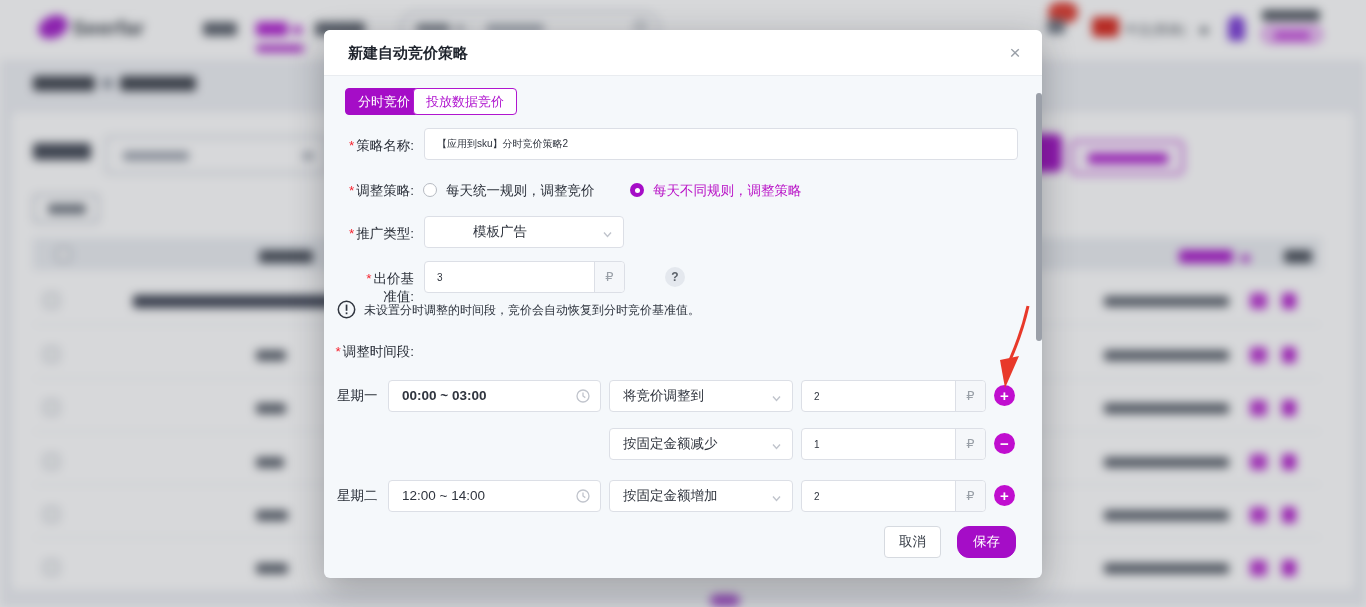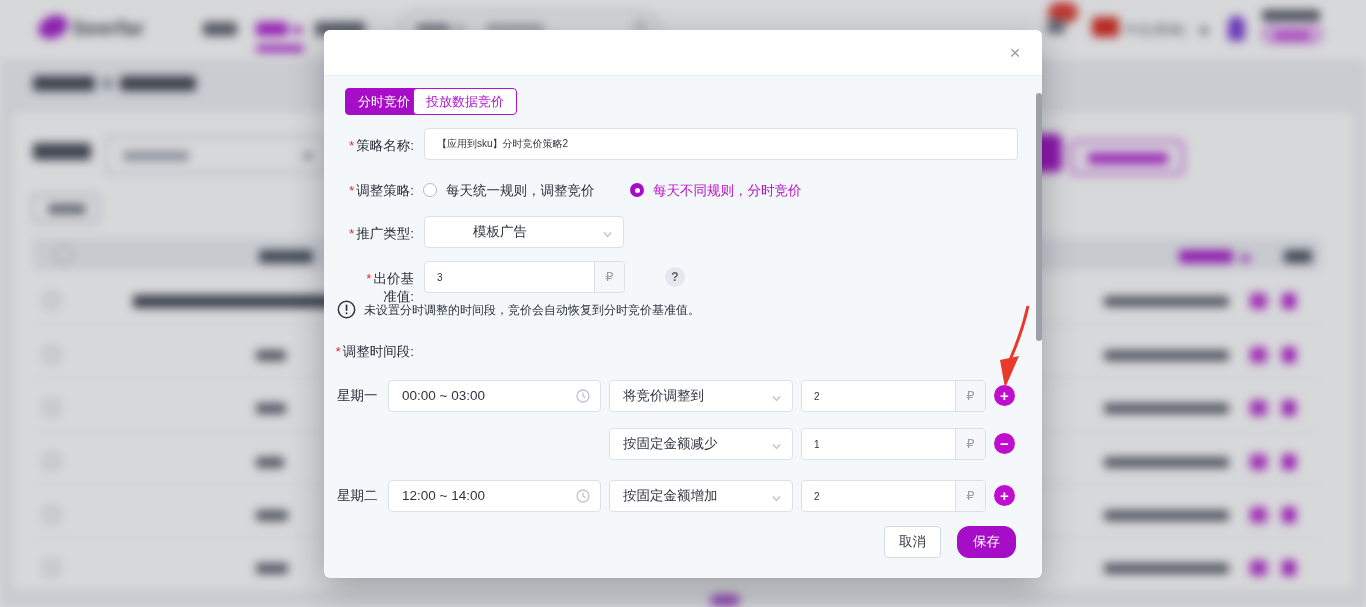--- a/index.html
+++ b/index.html
@@ -170,41 +170,42 @@
     <div class="sep" style="left:21px;top:372px;width:1288px;"></div>
     <div class="sep" style="left:21px;top:425px;width:1288px;"></div>
   </div>
   <div class="blk" style="left:710px;top:594px;width:30px;height:13px;border-radius:7px;background:#a44fc9;"></div>
 </div>
 
 <div id="mask"></div>
 
 <div id="modal">
   <div id="modal-header">
+    <div id="modal-title">新建自动竞价策略</div>
     <button id="close-btn">×</button>
   </div>
 
   <div class="tab active" style="left:21px;">分时竞价</div>
   <div class="tab ghost" style="left:89px;">投放数据竞价</div>
 
   <div class="flabel" style="top:107px;">
     <span class="req">*</span><span>策略名称:</span>
   </div>
   <div class="ibox" style="left:100px;top:98px;width:594px;">
     <input value="【应用到sku】分时竞价策略2" style="">
   </div>
 
   <div class="flabel" style="top:152px;">
     <span class="req">*</span><span>调整策略:</span>
   </div>
   <div class="abs" style="left:0;top:150px;width:718px;height:20px;">
     <div class="radio off" style="left:99px;"></div>
     <div class="rlabel" style="left:122px;color:#2b303a;">每天统一规则，调整竞价</div>
     <div class="radio on" style="left:306px;"></div>
-    <div class="rlabel" style="left:329px;color:#b811c6;">每天不同规则，分时竞价</div>
+    <div class="rlabel" style="left:329px;color:#b811c6;">每天不同规则，调整策略</div>
   </div>
 
   <div class="flabel" style="top:195px;">
     <span class="req">*</span><span>推广类型:</span>
   </div>
   <div class="selbox" style="left:100px;top:186px;width:200px;padding-left:48px;">
     <span>模板广告</span>
     <span class="chev">
         <svg width="9" height="9" viewBox="0 0 9 9">
           <path d="M1 2.5 L4.5 6.5 L8 2.5" fill="none" stroke="#c0c4cc" stroke-width="1.4"></path>
@@ -229,21 +230,21 @@
         </svg></span>
     <span style="position:absolute;left:27px;top:2px;width:640px;font-size:12px;color:#303640;white-space:nowrap;">未设置分时调整的时间段，竞价会自动恢复到分时竞价基准值。</span>
   </div>
 
   <div class="flabel" style="top:313px;">
     <span class="req">*</span><span>调整时间段:</span>
   </div>
 
   <div class="abs" style="left:0;top:350px;width:718px;height:32px;">
     <div class="daylbl">星期一</div>
-    <div class="selbox" style="left:64px;width:213px;">
+    <div class="selbox" style="left:64px;width:213px;font-weight:bold;">
       <span>00:00 ~ 03:00</span>
       <span class="clock">
           <svg width="14" height="14" viewBox="0 0 14 14">
             <circle cx="7" cy="7" r="6" fill="none" stroke="#c0c4cc" stroke-width="1.3"></circle>
             <path d="M7 3.5 V7 L9.3 8.6" fill="none" stroke="#c0c4cc" stroke-width="1.3"></path>
           </svg>
         </span>
     </div>
     <div class="selbox" style="left:285px;width:184px;">
       <span>将竞价调整到</span>

